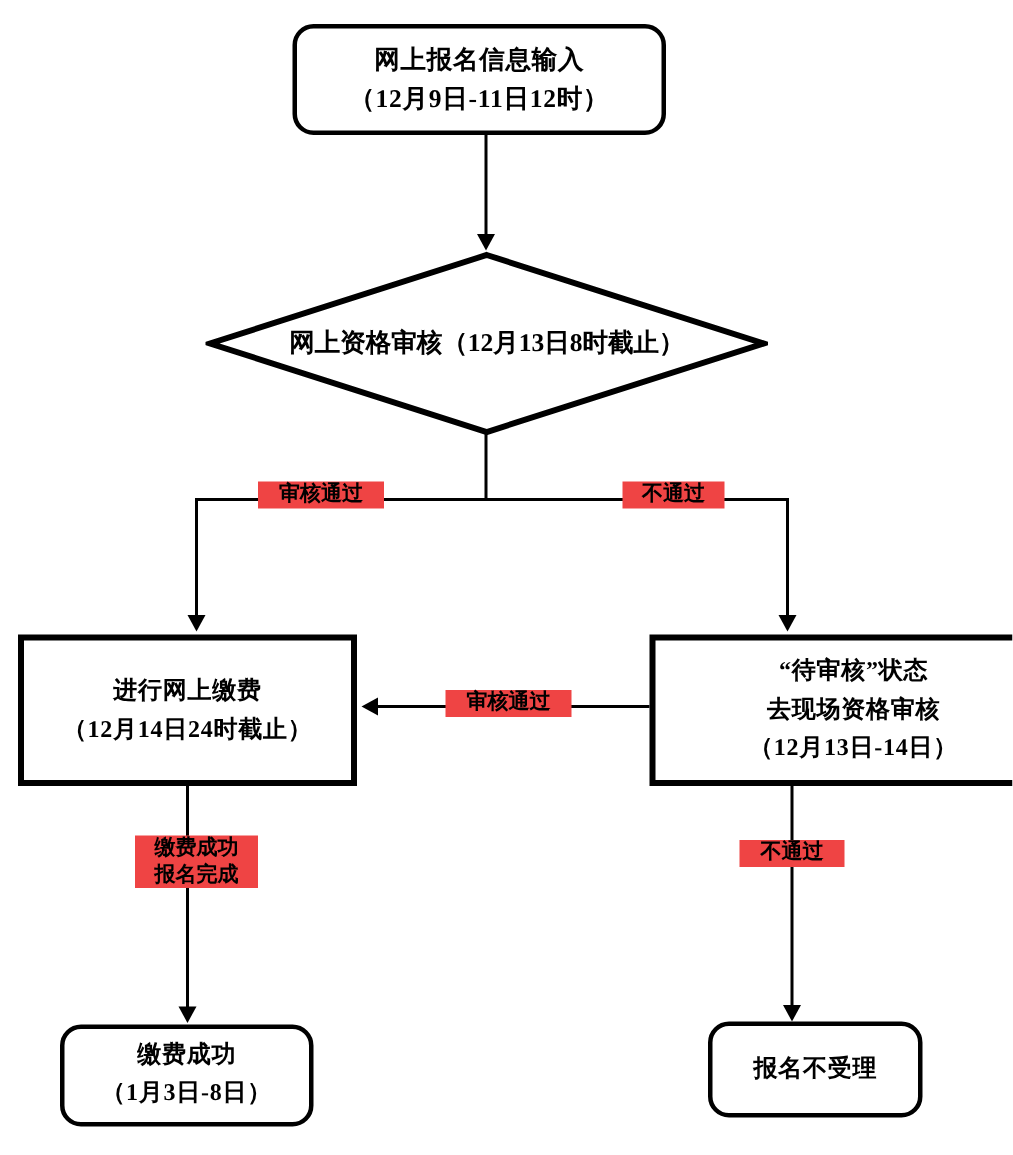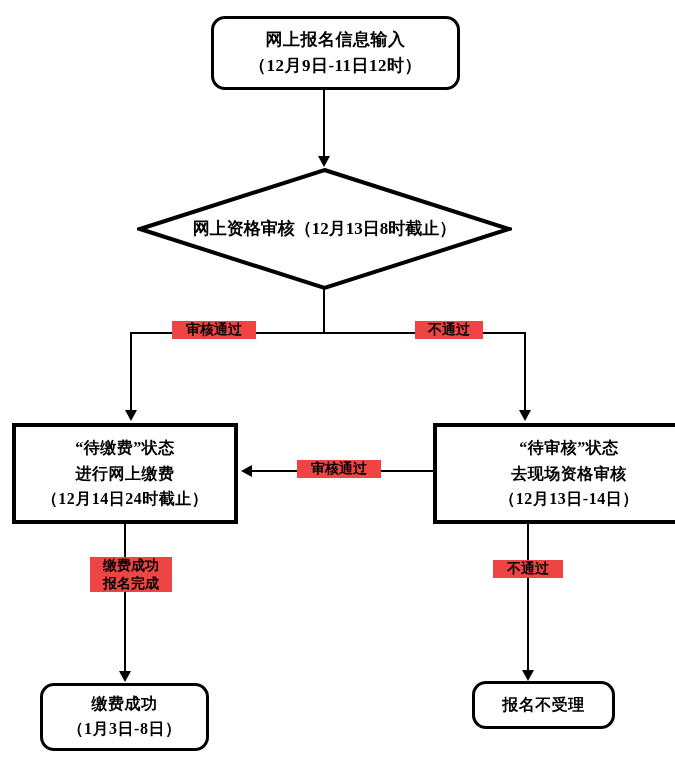--- a/index.html
+++ b/index.html
@@ -103,21 +103,21 @@
     color: #000;
     font-weight: bold;
   }
   .cjk { font-weight: bold; }
 </style>
 </head>
 <body>
 
 <div id="canvas">
 
-  <div class="node terminator" style="left:211px; top:16px; width:249px; height:74px; font-size:17px; line-height:1.55;">
+  <div class="node terminator" style="left:195px; top:16px; width:249px; height:74px; font-size:17px; line-height:1.55;">
     <span class="line cjk">网上报名信息输入</span>
     <span class="line cjk">（12月9日-11日12时）</span>
   </div>
 
   <div class="vline" style="left:323px; top:90px; height:68px;"></div>
   <div class="arrow-down" style="left:318px; top:156px;"></div>
 
   <div class="diamond-wrap" style="left:137px; top:167px; width:375px; height:124px;">
     <svg width="375" height="124" viewBox="0 0 375 124">
       <polygon points="187.5,3 372,62 187.5,121 3,62" fill="#ffffff" stroke="#000000" stroke-width="4"></polygon>
@@ -135,21 +135,20 @@
   <div class="vline" style="left:130px; top:332px; height:80px;"></div>
   <div class="arrow-down" style="left:125px; top:410px;"></div>
 
   <div class="vline" style="left:524px; top:332px; height:80px;"></div>
   <div class="arrow-down" style="left:519px; top:410px;"></div>
 
   <div class="edge-label" style="left:172px; top:321px; width:76px; font-size:14px; padding:0 4px;">审核通过</div>
   <div class="edge-label" style="left:415px; top:321px; width:60px; font-size:14px; padding:0 4px;">不通过</div>
 
   <div class="node process" style="left:12px; top:423px; width:226px; height:101px; font-size:16px; line-height:1.6;">
-    <span class="line cjk">“待缴费”状态</span>
     <span class="line cjk">进行网上缴费</span>
     <span class="line cjk">（12月14日24时截止）</span>
   </div>
 
   <div class="node process" style="left:433px; top:423px; width:272px; height:101px; font-size:16px; line-height:1.6;">
     <span class="line cjk">“待审核”状态</span>
     <span class="line cjk">去现场资格审核</span>
     <span class="line cjk">（12月13日-14日）</span>
   </div>
 
@@ -166,17 +165,17 @@
 
   <div class="vline" style="left:527px; top:524px; height:148px;"></div>
   <div class="arrow-down" style="left:522px; top:670px;"></div>
   <div class="edge-label" style="left:493px; top:560px; width:62px; font-size:14px; padding:0 4px;">不通过</div>
 
   <div class="node terminator" style="left:40px; top:683px; width:169px; height:68px; font-size:16px; line-height:1.55;">
     <span class="line cjk">缴费成功</span>
     <span class="line cjk">（1月3日-8日）</span>
   </div>
 
-  <div class="node terminator" style="left:472px; top:681px; width:143px; height:48px; font-size:16px; line-height:1.55;">
+  <div class="node terminator" style="left:472px; top:681px; width:143px; height:64px; font-size:16px; line-height:1.55;">
     <span class="line cjk">报名不受理</span>
   </div>
 
 </div>
 
 </body></html>

